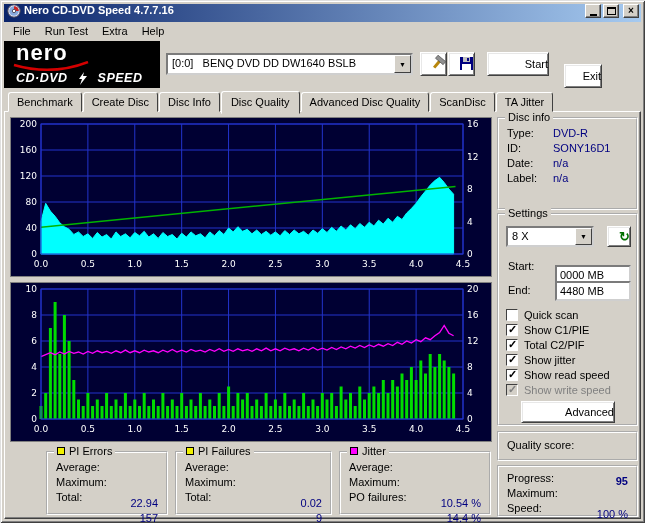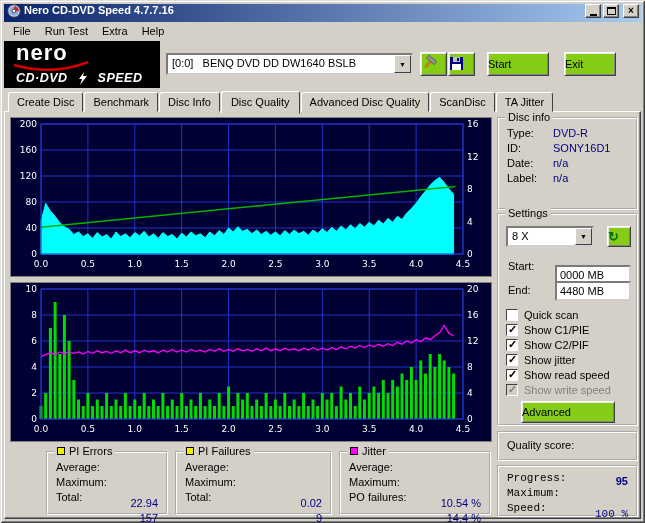--- a/index.html
+++ b/index.html
@@ -29,27 +29,27 @@
   
   .logo-panel{position:absolute;left:4px;top:41px;width:156px;height:47px;background:#000;color:#fff;overflow:hidden;}
   .nero-word{position:absolute;left:12px;top:-1px;font-size:22px;font-weight:bold;letter-spacing:1px;}
   .swoosh{position:absolute;left:8px;top:20px;}
   .nero-sub{position:absolute;left:12px;top:30px;font-style:italic;font-weight:bold;font-size:12.5px;letter-spacing:.5px;display:flex;align-items:center;gap:11px;}
   .combo{position:absolute;display:flex;background:#fff;border:2px inset #cfcfcf;}
   .combo-text{flex:1;padding:2px 4px;white-space:pre;overflow:hidden;border-radius:8px;}
   .dd-btn{width:17px;background:#d4d0c8;border:1px solid;border-color:#fff #404040 #404040 #fff;
     display:flex;align-items:center;justify-content:center;font-size:7px;color:#000;flex:0 0 auto;}
   #drive-combo{left:166px;top:53px;width:247px;height:22px;}
-  .btn{position:absolute;background:#84cc16;border:1px solid;border-color:#fff #404040 #404040 #fff;
+  .btn{position:absolute;background:#ffffff;border:1px solid;border-color:#fff #404040 #404040 #fff;
     box-shadow:inset 1px 1px 0 #e8e8e8, inset -1px -1px 0 #808080;
-    font-family:inherit;font-size:11px;color:#000;text-align:left;padding:0;cursor:default;}
+    font-family:inherit;font-size:11px;color:#000;text-align:right;padding:0;cursor:default;}
   #opt-btn{left:420px;top:52px;width:27px;height:24px;}
   #save-btn{left:448px;top:52px;width:27px;height:24px;}
   #start-btn{left:487px;top:52px;width:62px;height:24px;}
-  #exit-btn{left:564px;top:52px;width:52px;height:24px;}
+  #exit-btn{left:564px;top:64px;width:38px;height:24px;}
   
   .tabs{position:absolute;left:8px;top:92px;height:20px;display:flex;align-items:flex-end;z-index:3;}
   .tab{padding:3px 8px;background:#d4d0c8;border:1px solid;border-color:#fff #404040 #d4d0c8 #fff;
     border-radius:3px 3px 0 0;margin-right:1px;white-space:nowrap;}
   .tab.active{padding:4px 9px 5px;margin-bottom:-2px;z-index:4;position:relative;}
   
   .content{position:absolute;left:4px;top:111px;width:637px;height:408px;background:#d4d0c8;
     border:1px solid;border-color:#fff #404040 #404040 #fff;box-shadow:inset -1px -1px 0 #808080;}
   
   .chart{position:absolute;width:482px;height:160px;background:#000033;border:1px solid #808080;}
@@ -60,21 +60,21 @@
   .groupbox{position:absolute;border:2px groove #ffffff;}
   .gb-title{position:absolute;top:-8px;left:6px;background:#d4d0c8;padding:0 3px;display:inline-flex;align-items:center;gap:4px;white-space:nowrap;}
   .swatch{display:inline-block;width:8px;height:8px;border:1px solid #000;}
   .prow{position:absolute;left:8px;right:8px;height:14px;}
   .prow .lbl{position:absolute;left:0;top:0;}
   .prow .val{position:absolute;right:0;top:0;color:#000080;margin-top:36px;}
   .prow .val-left{position:absolute;left:46px;top:0;color:#000080;}
   #disc-info{left:497px;top:117px;width:141px;height:93px;}
   #settings{left:497px;top:213px;width:141px;height:213px;}
   #quality{left:497px;top:431px;width:141px;height:30px;}
-  #progressbox{left:497px;top:465px;width:141px;height:52px;font-family:Liberation Mono, monospace;}
+  #progressbox{left:497px;top:465px;width:141px;height:52px;}
   #legend1{left:46px;top:451px;width:122px;height:64px;}
   #legend2{left:175px;top:451px;width:157px;height:64px;}
   #legend3{left:339px;top:451px;width:152px;height:64px;}
   #quality .val{font-weight:bold;}
   
   #speed-combo{left:7px;top:11px;width:88px;height:21px;}
   #refresh-btn{right:5px;top:11px;width:24px;height:21px;font-size:13px;font-weight:bold;color:#007000;line-height:1;}
   .flabel{position:absolute;left:9px;}
   .tinput{position:absolute;background:#fff;border:2px inset #cfcfcf;padding:2px 3px;white-space:pre;}
   #start-input{right:5px;top:50px;width:76px;height:20px;}
@@ -154,22 +154,22 @@
       <rect x="1" y="1" width="13" height="13" fill="#000080"></rect>
       <rect x="4" y="1" width="7" height="5" fill="#c0c0c0"></rect>
       <rect x="8" y="2" width="2" height="3" fill="#000080"></rect>
       <rect x="3" y="8" width="9" height="6" fill="#fff"></rect>
     </svg>
   </button>
   <button class="btn" id="start-btn">Start</button>
   <button class="btn" id="exit-btn">Exit</button>
 
   <div class="tabs">
+    <div class="tab">Benchmark</div>
     <div class="tab">Create Disc</div>
-    <div class="tab">Benchmark</div>
     <div class="tab">Disc Info</div>
     <div class="tab active">Disc Quality</div>
     <div class="tab">Advanced Disc Quality</div>
     <div class="tab">ScanDisc</div>
     <div class="tab">TA Jitter</div>
   </div>
 
   <div class="content"></div>
 
   <div class="chart" id="chart1">
@@ -443,21 +443,21 @@
     <div class="cb-row" style="top:94px">
         <span class="cb"></span>
         <span class="cb-label">Quick scan</span>
       </div>
     <div class="cb-row checked" style="top:109px">
         <span class="cb"></span>
         <span class="cb-label">Show C1/PIE</span>
       </div>
     <div class="cb-row checked" style="top:124px">
         <span class="cb"></span>
-        <span class="cb-label">Show C2/PIF</span>
+        <span class="cb-label">Total C2/PIF</span>
       </div>
     <div class="cb-row checked" style="top:139px">
         <span class="cb"></span>
         <span class="cb-label">Show jitter</span>
       </div>
     <div class="cb-row checked" style="top:154px">
         <span class="cb"></span>
         <span class="cb-label">Show read speed</span>
       </div>
     <div class="cb-row checked disabled" style="top:169px">

